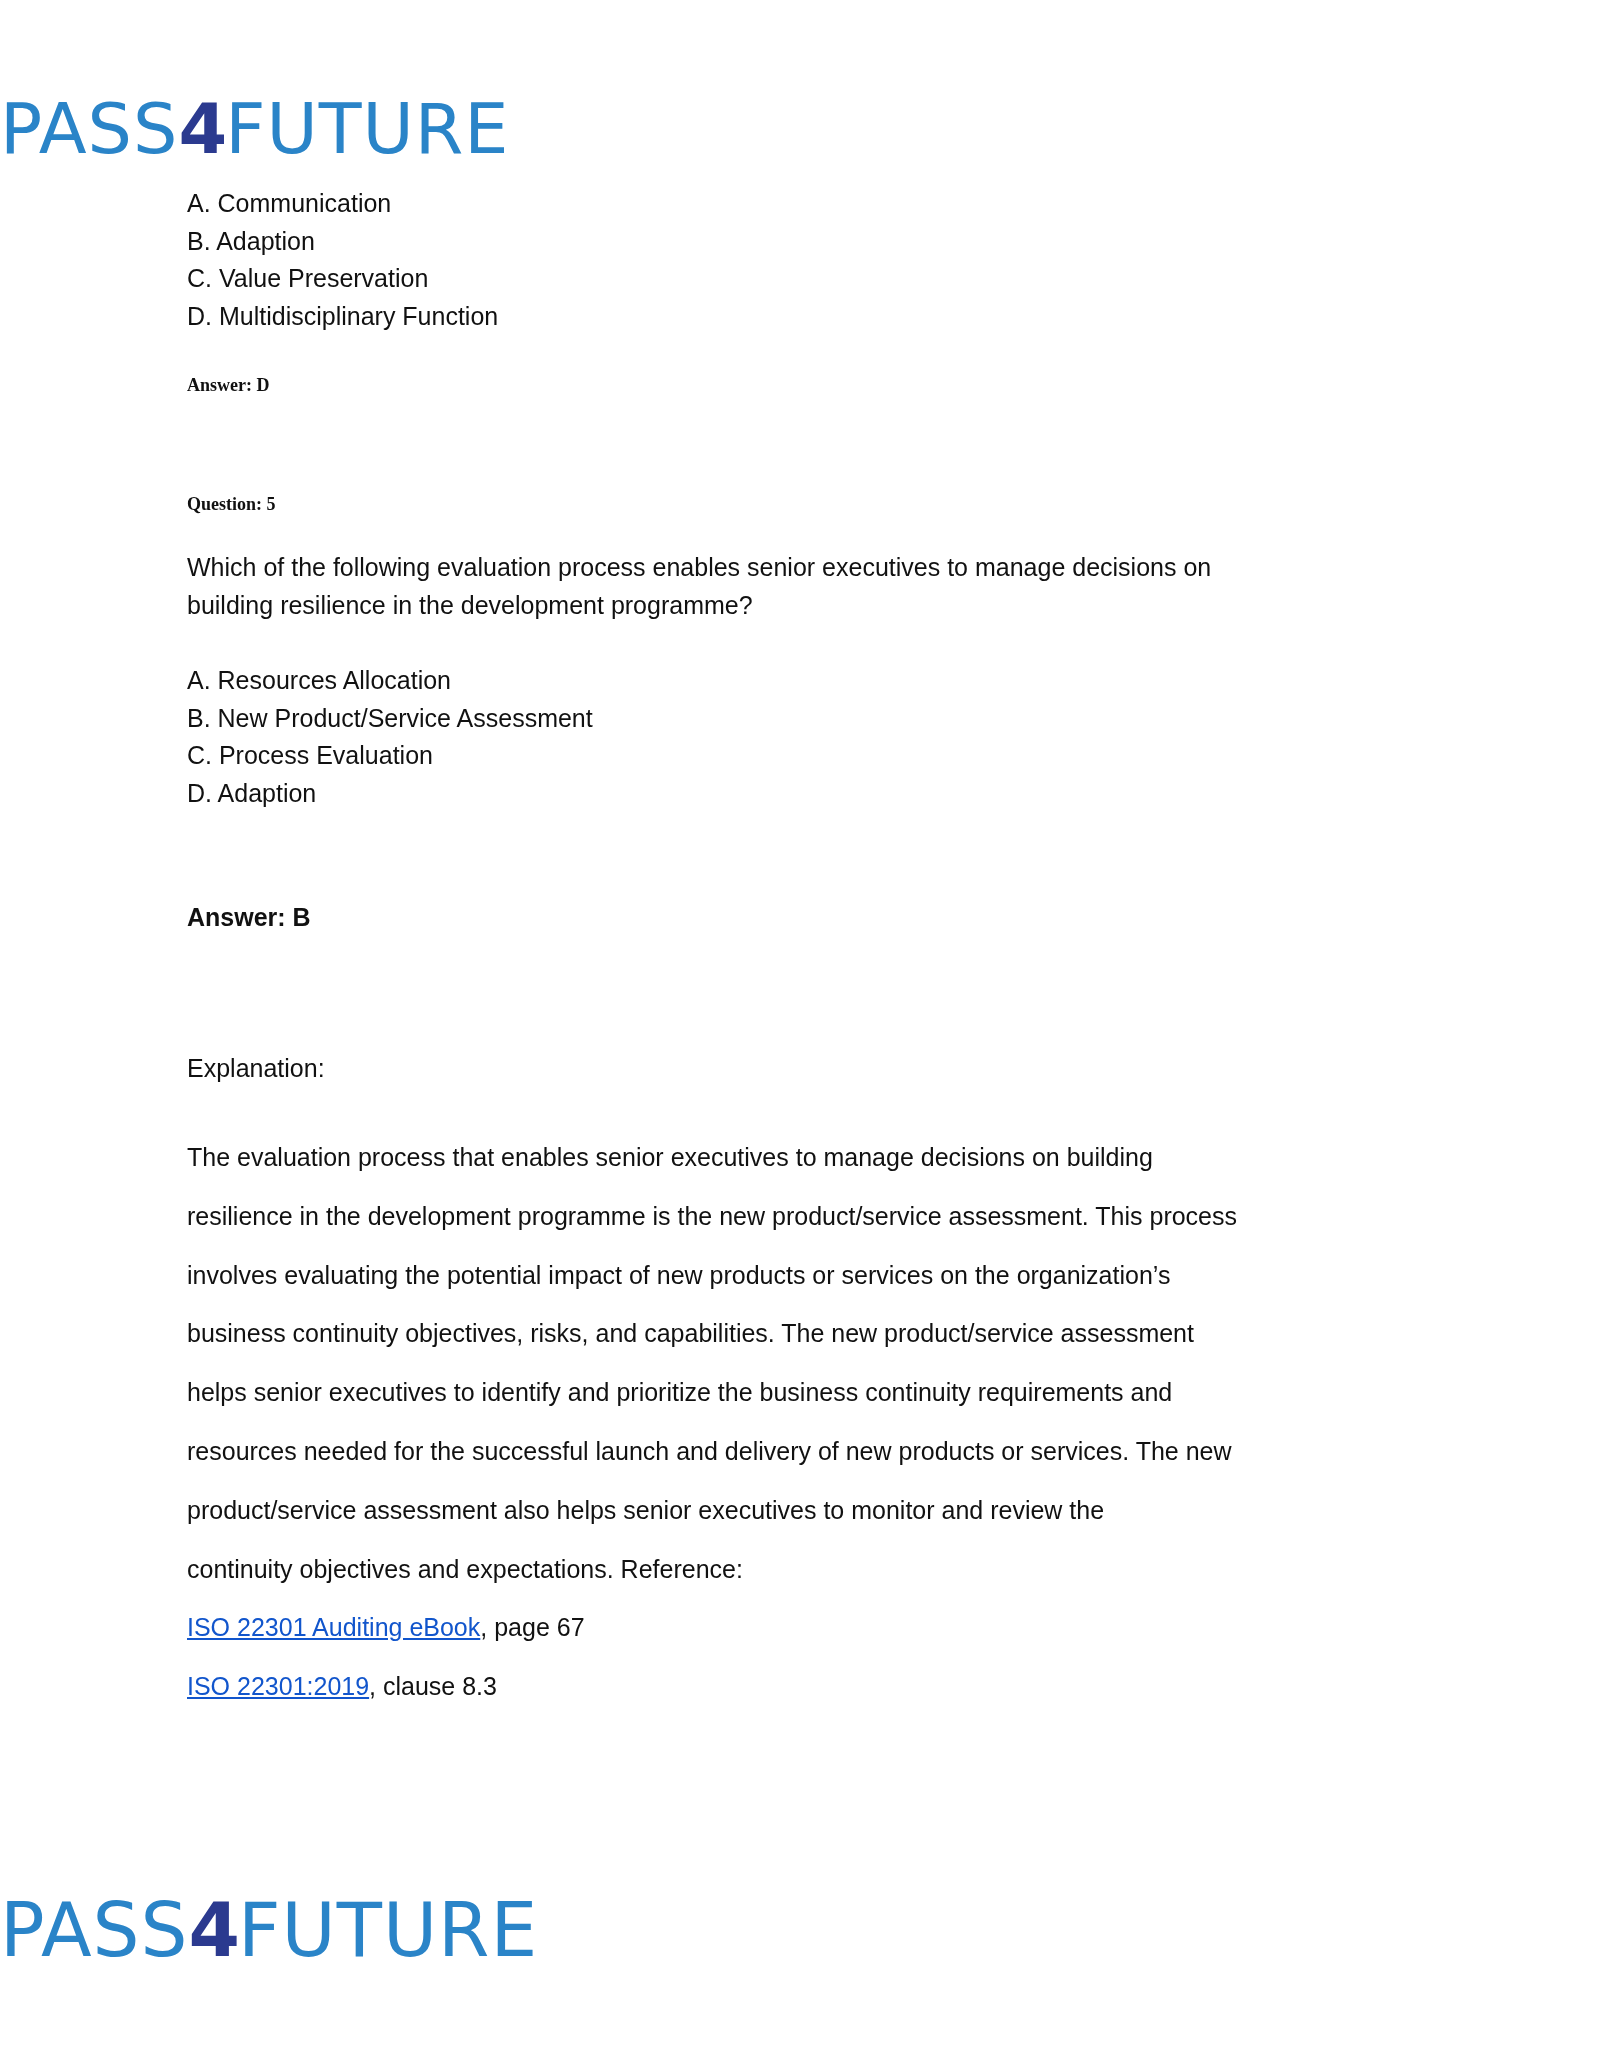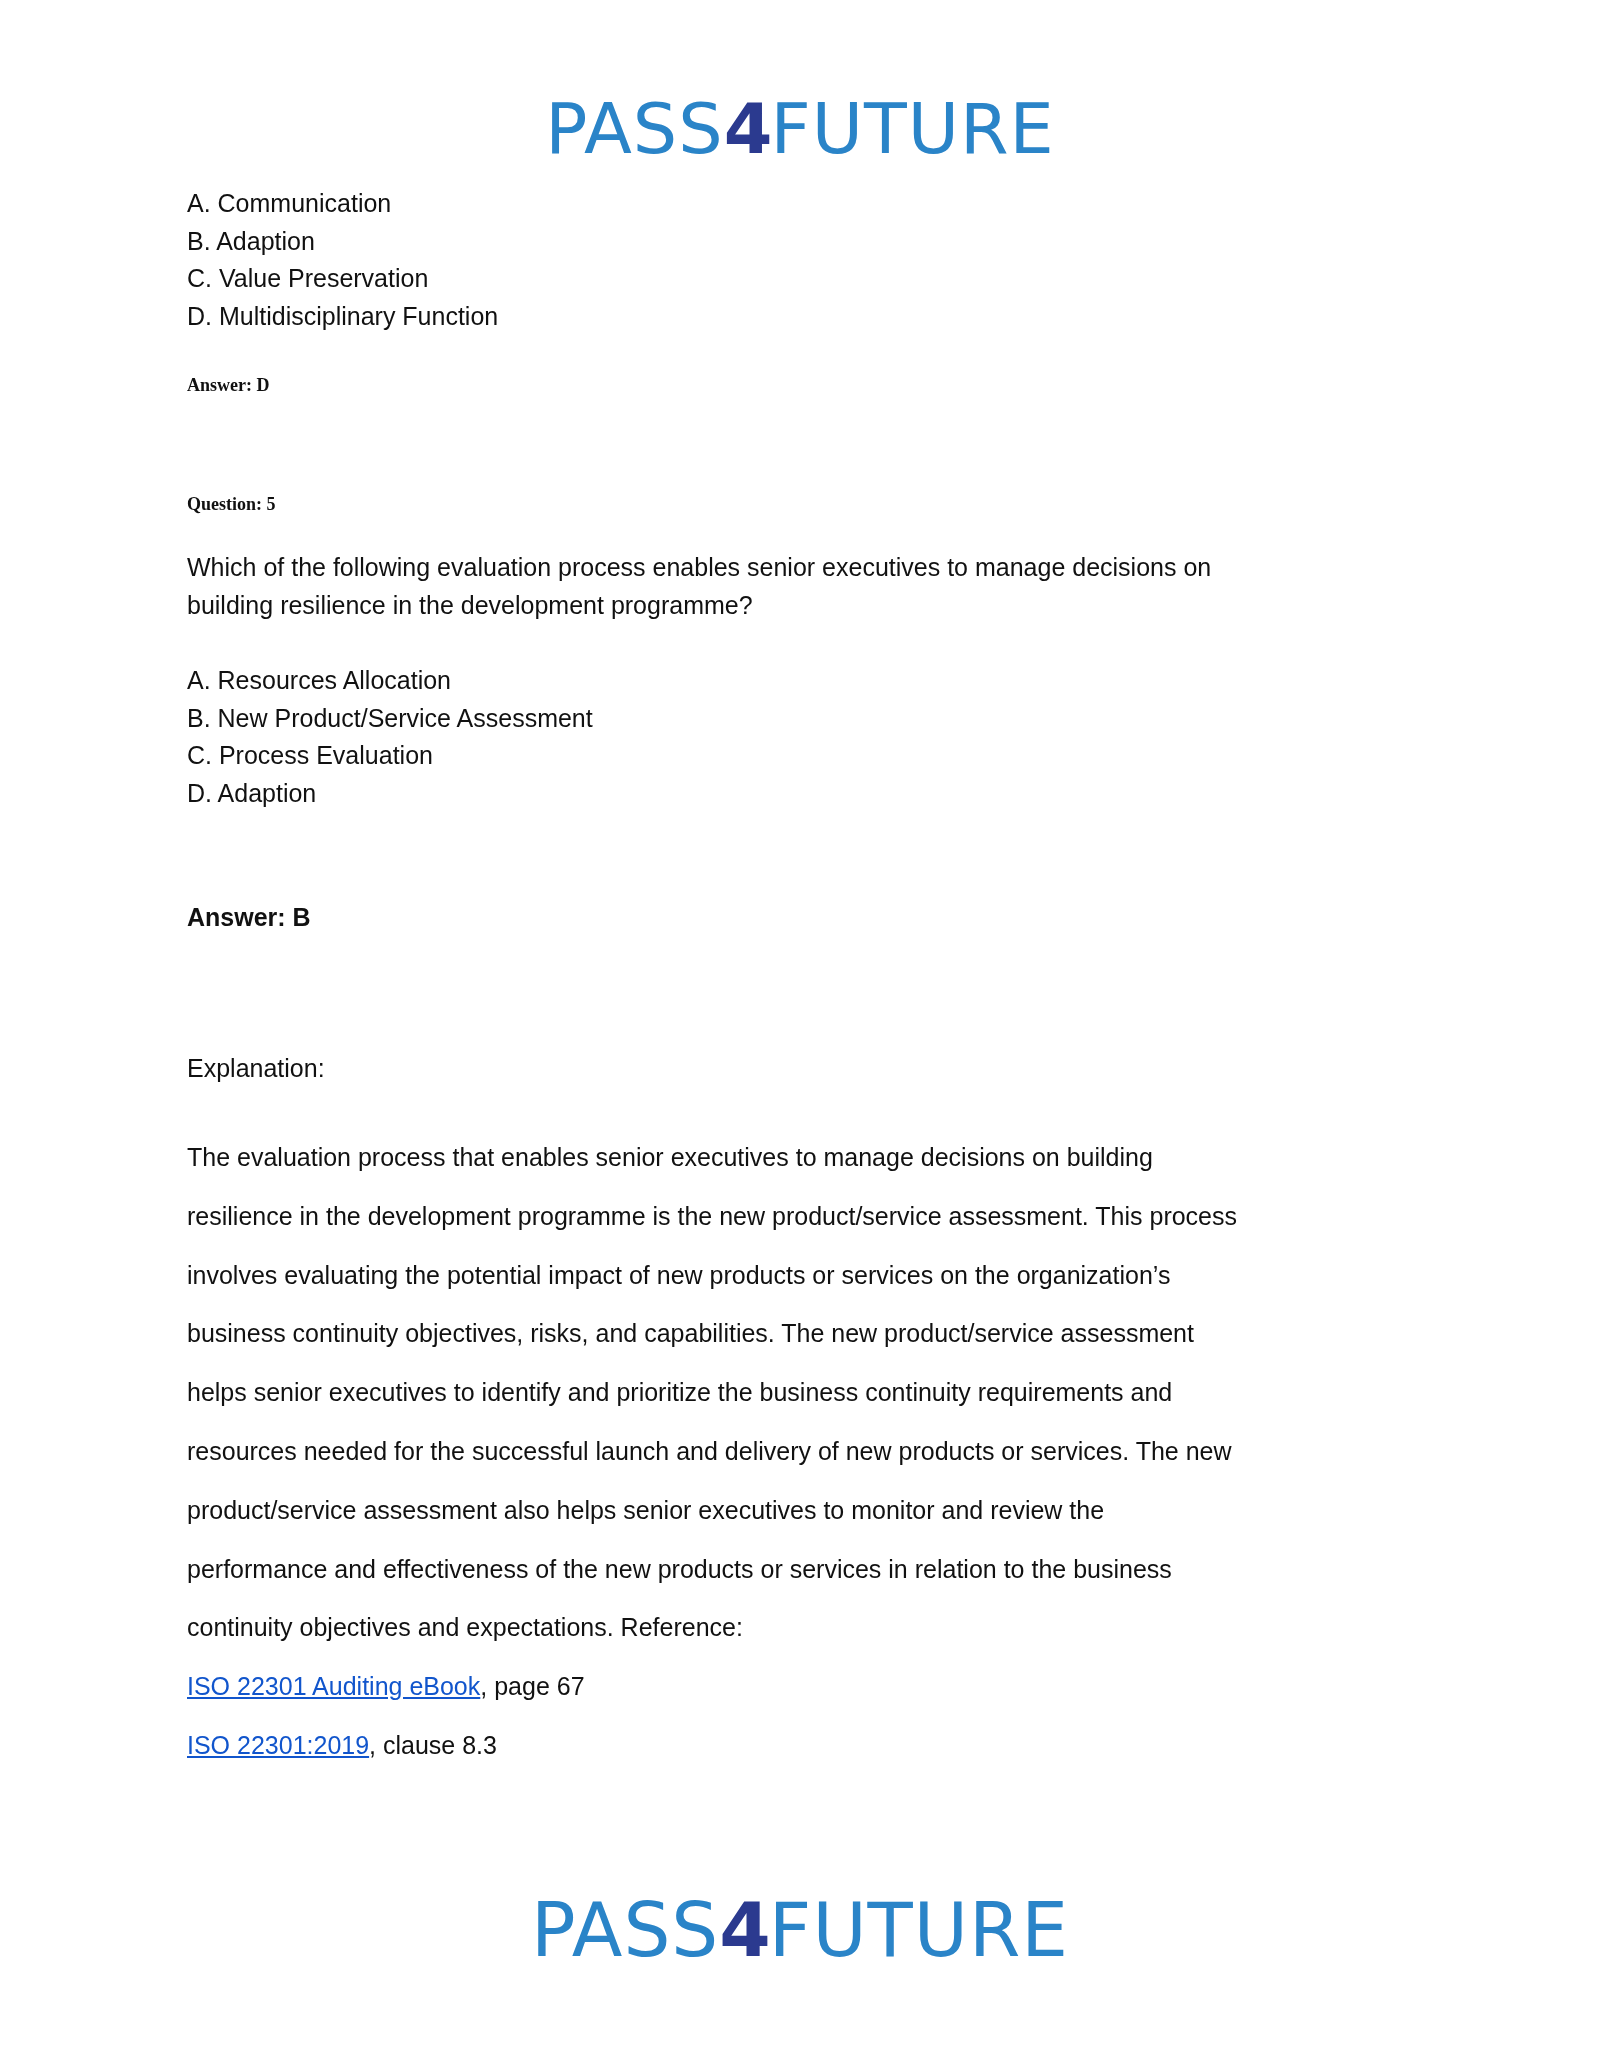--- a/index.html
+++ b/index.html
@@ -12,21 +12,20 @@
       height: 2071px;
       position: relative;
       overflow: hidden;
       color: #111111;
       font-family: "Liberation Sans", sans-serif;
     }
     .logo {
       position: absolute;
       left: 0;
       width: 1600px;
-      text-align: center;
       font-family: "DejaVu Sans", sans-serif;
       font-weight: normal;
       letter-spacing: 1px;
       white-space: nowrap;
       line-height: 1;
     }
     .logo .pass, .logo .future { color: var(--brand); }
     .logo .four { color: var(--brand-dark); font-weight: bold; letter-spacing: -2px; }
     .logo-top { top: 94px; font-size: 70px; }
     .logo-bottom { top: 1893px; font-size: 74px; }
@@ -93,21 +92,20 @@
   <div class="line" style="top:1053px">Explanation:</div>
 
   <div class="para" style="top:1118px">
     <span class="pl">The evaluation process that enables senior executives to manage decisions on building</span>
     <span class="pl">resilience in the development programme is the new product/service assessment. This process</span>
     <span class="pl">involves evaluating the potential impact of new products or services on the organization’s</span>
     <span class="pl">business continuity objectives, risks, and capabilities. The new product/service assessment</span>
     <span class="pl">helps senior executives to identify and prioritize the business continuity requirements and</span>
     <span class="pl">resources needed for the successful launch and delivery of new products or services. The new</span>
     <span class="pl">product/service assessment also helps senior executives to monitor and review the</span>
-    <span class="pl">performance and effectiveness of the new products or services in relation to the business</span>
     <span class="pl">continuity objectives and expectations. Reference:</span>
     <span class="pl"><a class="ref-link" href="#">ISO 22301 Auditing eBook</a><span>, page 67</span></span>
     <span class="pl"><a class="ref-link" href="#">ISO 22301:2019</a><span>, clause 8.3</span></span>
   </div>
 
   <div class="logo logo-bottom">
     <span class="pass">PASS</span><span class="four">4</span><span class="future">FUTURE</span>
   </div>
 </div>
 

